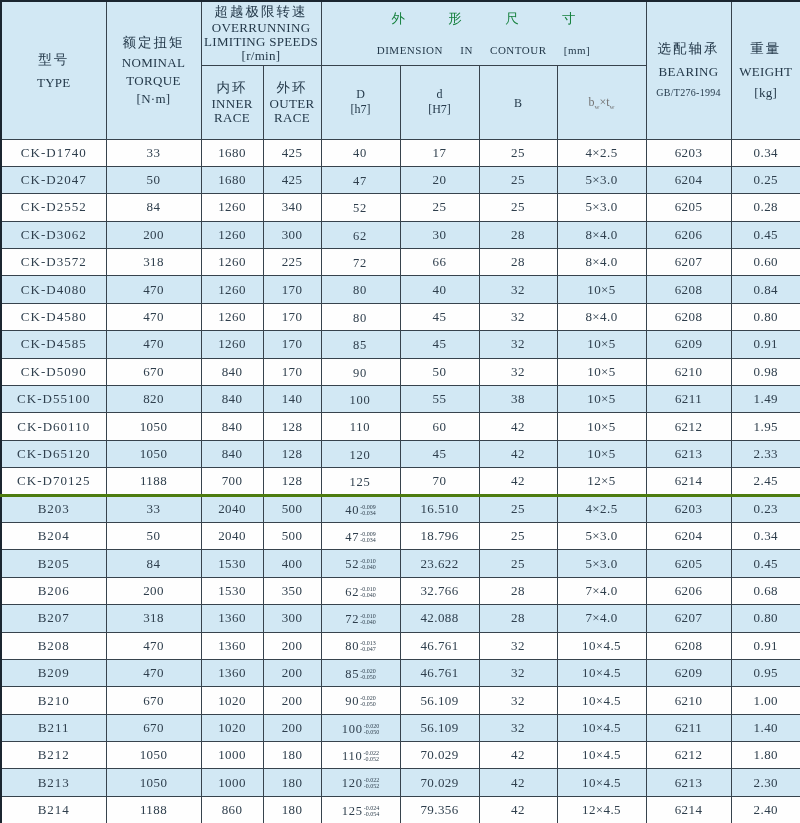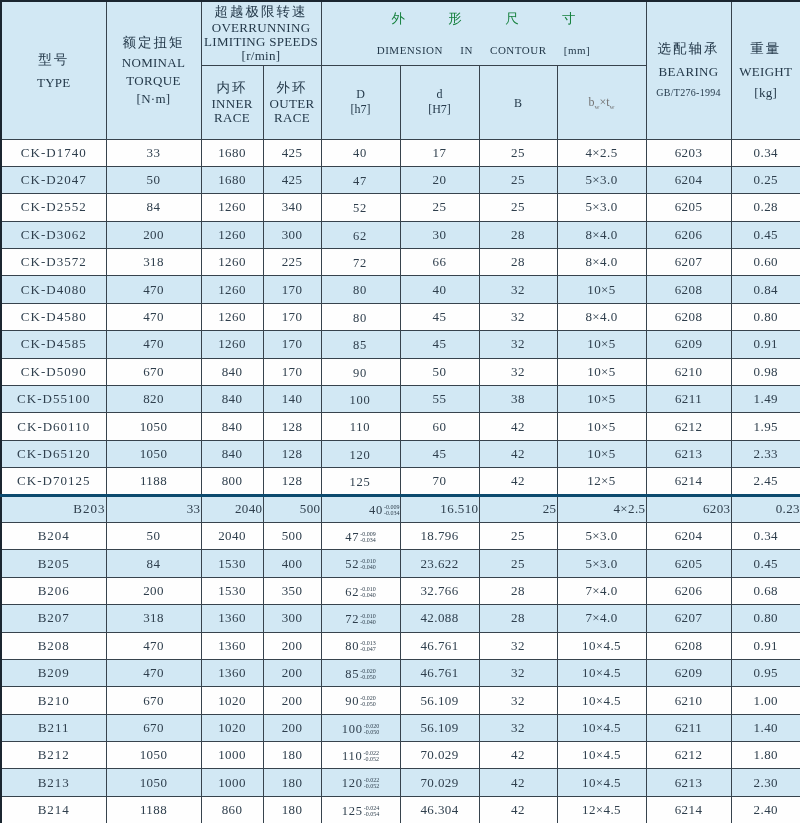--- a/index.html
+++ b/index.html
@@ -10,21 +10,21 @@
     border:2px solid #1b2630;
     font-family:"Liberation Serif","DejaVu Serif",serif;
     color:#2e3e4c;background:#fefefe;
   }
   th,td{border:1px solid #37434d;padding:0;text-align:center;vertical-align:middle;overflow:hidden;}
   thead th{background:#d2e8f4;font-weight:normal;}
   thead tr.h1{height:64px;}
   thead tr.h2{height:74px;}
   tbody tr{height:27.4px;border-radius:10px;}
   tbody tr.stripe td{background:#d2e8f4;}
-  tbody tr.section-start td{border-top:3px solid #0c4a6e;text-align:right;}
+  tbody tr.section-start td{border-top:3px solid #4d7c0f;}
   td{font-size:13px;letter-spacing:0.4px;white-space:nowrap;}
   .c-type{font-size:13px;letter-spacing:1px;}
   .hblock{display:flex;flex-direction:column;align-items:center;justify-content:center;height:100%;}
   .hblock.loose{gap:7px;}
   .hblock.mid{gap:4px;}
   .zh{font-size:13.5px;letter-spacing:2px;color:#24394a;}
   .en{font-size:13px;letter-spacing:0.3px;line-height:14px;color:#24394a;}
   .en.small{font-size:10px;}
   .dim-zh{font-size:13.5px;letter-spacing:20px;text-indent:20px;color:#15803d;text-align:center;}
   .dim-en{font-size:11px;word-spacing:14px;letter-spacing:0.5px;color:#24394a;margin-top:12px;}
@@ -309,21 +309,21 @@
             </span></td>
     <td>45</td>
     <td>42</td>
     <td>10×5</td>
     <td>6213</td>
     <td>2.33</td>
   </tr>
         <tr>
     <td class="c-type">CK-D70125</td>
     <td>1188</td>
-    <td>800</td>
+    <td>700</td>
     <td>128</td>
     <td class="c-D"><span class="dmain">125</span><span class="tolstack">
               <span class="tol"></span>
               <span class="tol"></span>
             </span></td>
     <td>70</td>
     <td>42</td>
     <td>12×5</td>
     <td>6214</td>
     <td>2.45</td>
@@ -495,21 +495,21 @@
   </tr>
         <tr>
     <td class="c-type">B214</td>
     <td>1188</td>
     <td>860</td>
     <td>180</td>
     <td class="c-D"><span class="dmain">125</span><span class="tolstack">
               <span class="tol">-0.024</span>
               <span class="tol">-0.054</span>
             </span></td>
-    <td>46.304</td>
+    <td>79.356</td>
     <td>42</td>
     <td>12×4.5</td>
     <td>6214</td>
     <td>2.40</td>
   </tr>
       </tbody>
   </table>
 </div>
 
 </body></html>

